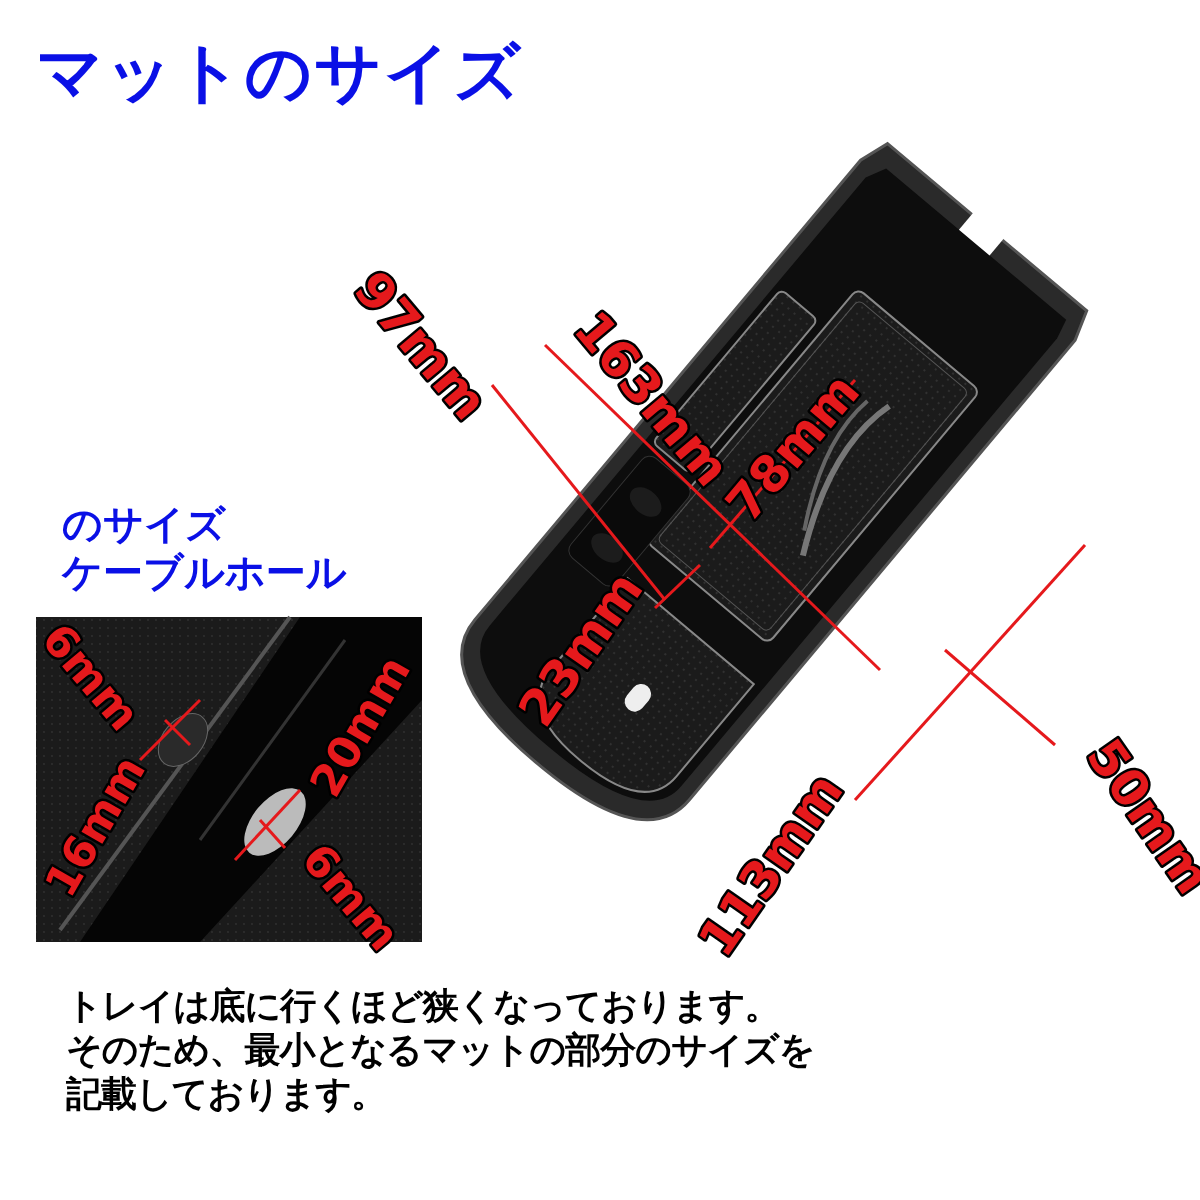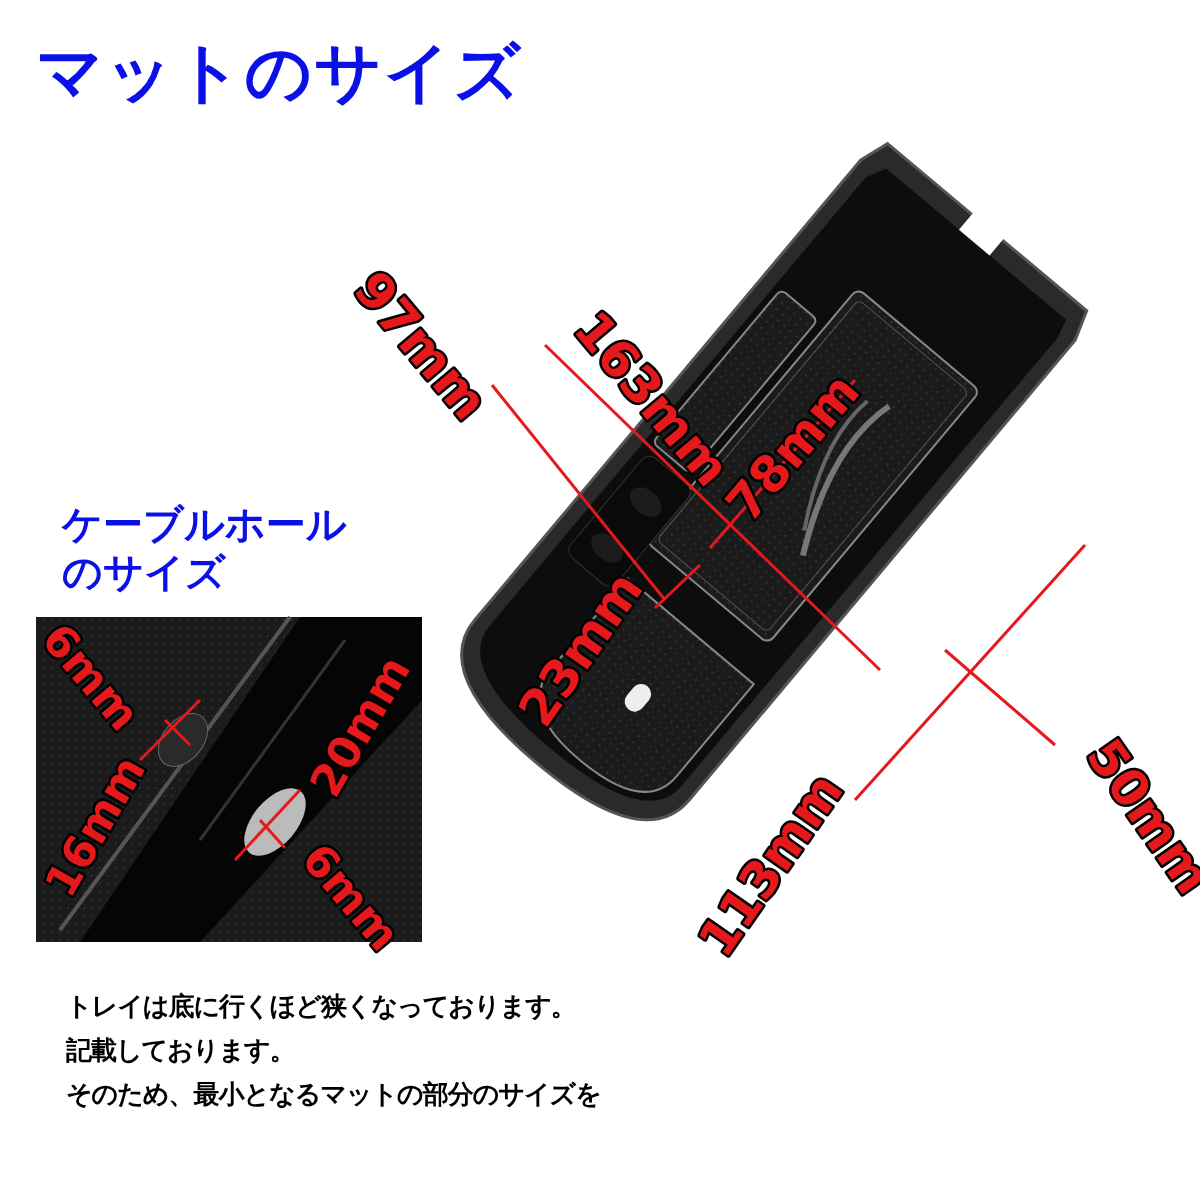--- a/index.html
+++ b/index.html
@@ -2,35 +2,35 @@
 <html><head>
 <meta charset="utf-8">
 <style>
   html, body { margin:0; padding:0; background:#ffffff; }
   body { width:1200px; height:1200px; position:relative; overflow:hidden;
          font-family:"DejaVu Sans", sans-serif; }
   .title { position:absolute; left:36px; top:40px; font-size:66px; font-weight:bold;
            color:#0a10e6; letter-spacing:2px; line-height:1; }
   .subtitle { position:absolute; left:62px; top:500px; font-size:40px; font-weight:bold;
               color:#0a10e6; line-height:48px; }
-  .note { position:absolute; left:66px; top:984px; font-size:26px; font-weight:bold;
+  .note { position:absolute; left:66px; top:984px; font-size:36px; font-weight:bold;
           color:#000; line-height:44px; letter-spacing:-1px; }
   .note div { white-space:nowrap; }
   svg { position:absolute; left:0; top:0; }
   .dim { font-family:"DejaVu Sans", sans-serif; font-weight:bold; fill:#e5191c;
          stroke:#000; stroke-width:5px; paint-order:stroke; stroke-linejoin:round; }
 </style>
 </head>
 <body>
 
 <div class="title">マットのサイズ</div>
 
 <div class="subtitle">
+  <div>のサイズ</div>
   <div>ケーブルホール</div>
-  <div>のサイズ</div>
 </div>
 
 <svg width="1200" height="1200" viewBox="0 0 1200 1200">
   <defs>
     <pattern id="dots" width="8" height="8" patternUnits="userSpaceOnUse">
       <rect width="8" height="8" fill="#1b1b1b"></rect>
       <circle cx="4" cy="4" r="0.9" fill="#3a3a3a"></circle>
     </pattern>
   </defs>
 
@@ -93,15 +93,15 @@
     </g>
     <text class="dim" font-size="44" transform="translate(40,640) rotate(50)">6mm</text>
     <text class="dim" font-size="44" transform="translate(70,900) rotate(-60)">16mm</text>
     <text class="dim" font-size="44" transform="translate(335,800) rotate(-60)">20mm</text>
     <text class="dim" font-size="44" transform="translate(300,860) rotate(50)">6mm</text>
   </g>
 </svg>
 
 <div class="note">
   <div>トレイは底に行くほど狭くなっております。</div>
+  <div>そのため、最小となるマットの部分のサイズを</div>
   <div>記載しております。</div>
-  <div>そのため、最小となるマットの部分のサイズを</div>
 </div>
 
 </body></html>

